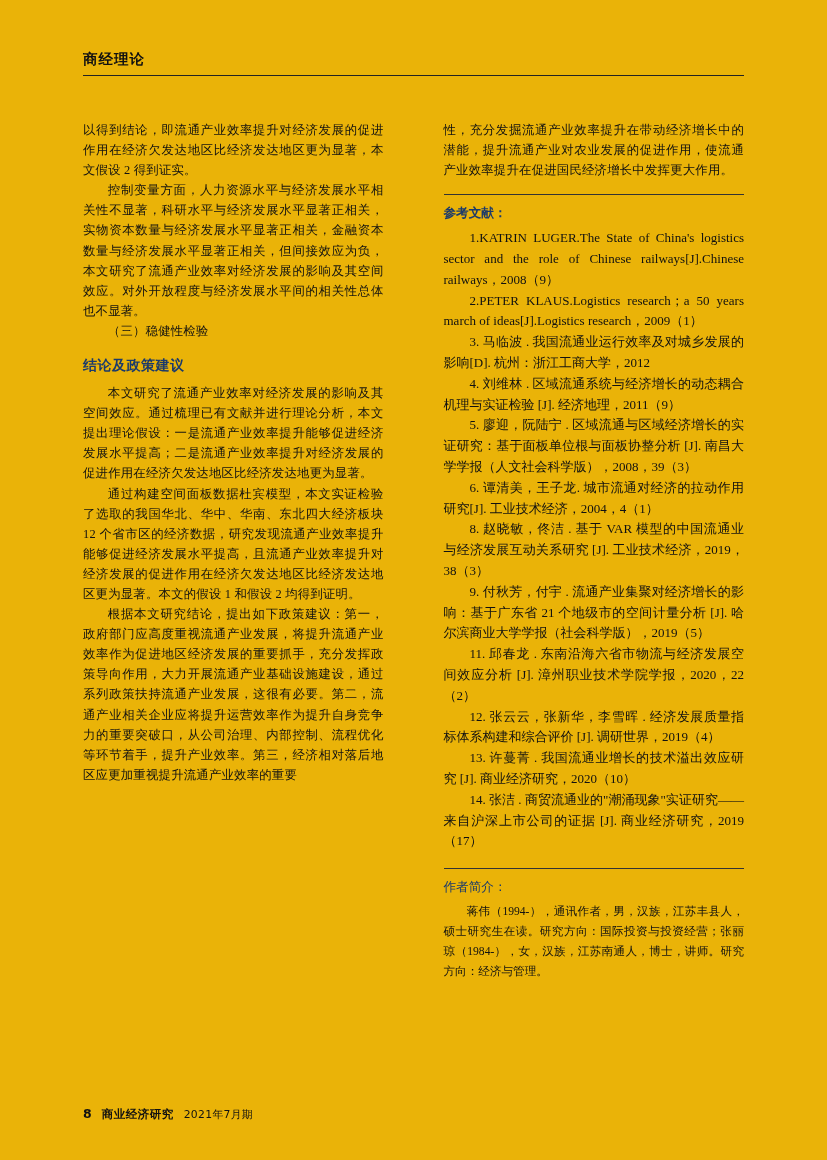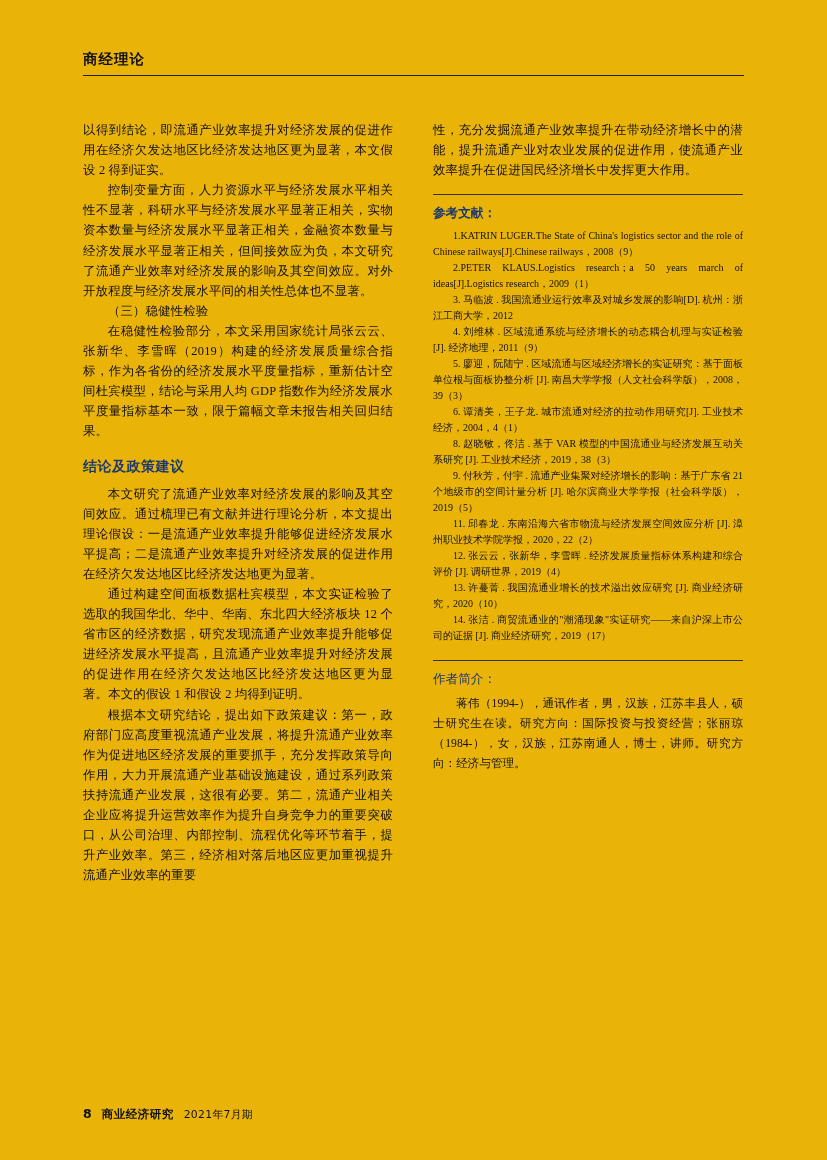--- a/index.html
+++ b/index.html
@@ -39,21 +39,21 @@
     width: 100%;
   }
 
   
   .columns {
     position: absolute;
     left: 83px;
     top: 120px;
     width: 661px;
     display: flex;
-    gap: 40px;
+    gap: 60px;
   }
   .col {
     width: 310px;
   }
 
   p.body {
     margin: 0 0 0 0;
     font-size: 12.4px;
     line-height: 1.62;
     text-align: justify;
@@ -82,21 +82,21 @@
     margin-bottom: 10px;
   }
   .ref-heading {
     font-family: "DejaVu Sans", sans-serif;
     font-weight: bold;
     font-size: 12.6px;
     color: #1b3a6b;
     margin-bottom: 6px;
   }
   .ref-item {
-    font-size: 10px;
+    font-size: 13px;
     line-height: 1.6;
     text-indent: 2em;
     text-align: justify;
     text-justify: inter-ideograph;
     margin: 0;
   }
 
   
   .bio-block {
     margin-top: 16px;
@@ -155,21 +155,20 @@
     <div class="header-title">商经理论</div>
     <div class="header-rule"></div>
   </div>
 
   <div class="columns">
 
     <div class="col">
       <p class="body">以得到结论，即流通产业效率提升对经济发展的促进作用在经济欠发达地区比经济发达地区更为显著，本文假设 2 得到证实。</p>
       <p class="body indent">控制变量方面，人力资源水平与经济发展水平相关性不显著，科研水平与经济发展水平显著正相关，实物资本数量与经济发展水平显著正相关，金融资本数量与经济发展水平显著正相关，但间接效应为负，本文研究了流通产业效率对经济发展的影响及其空间效应。对外开放程度与经济发展水平间的相关性总体也不显著。</p>
       <p class="body indent">（三）稳健性检验</p>
-      <p class="body indent">在稳健性检验部分，本文采用国家统计局张云云、张新华、李雪晖（2019）构建的经济发展质量综合指标，作为各省份的经济发展水平度量指标，重新估计空间杜宾模型，结论与采用人均 GDP 指数作为经济发展水平度量指标基本一致，限于篇幅文章未报告相关回归结果。</p>
 
       <div class="section-title">结论及政策建议</div>
 
       <p class="body indent">本文研究了流通产业效率对经济发展的影响及其空间效应。通过梳理已有文献并进行理论分析，本文提出理论假设：一是流通产业效率提升能够促进经济发展水平提高；二是流通产业效率提升对经济发展的促进作用在经济欠发达地区比经济发达地更为显著。</p>
       <p class="body indent">通过构建空间面板数据杜宾模型，本文实证检验了选取的我国华北、华中、华南、东北四大经济板块 12 个省市区的经济数据，研究发现流通产业效率提升能够促进经济发展水平提高，且流通产业效率提升对经济发展的促进作用在经济欠发达地区比经济发达地区更为显著。本文的假设 1 和假设 2 均得到证明。</p>
       <p class="body indent">根据本文研究结论，提出如下政策建议：第一，政府部门应高度重视流通产业发展，将提升流通产业效率作为促进地区经济发展的重要抓手，充分发挥政策导向作用，大力开展流通产业基础设施建设，通过系列政策扶持流通产业发展，这很有必要。第二，流通产业相关企业应将提升运营效率作为提升自身竞争力的重要突破口，从公司治理、内部控制、流程优化等环节着手，提升产业效率。第三，经济相对落后地区应更加重视提升流通产业效率的重要</p>
     </div>
 
     <div class="col">
       <p class="body">性，充分发掘流通产业效率提升在带动经济增长中的潜能，提升流通产业对农业发展的促进作用，使流通产业效率提升在促进国民经济增长中发挥更大作用。</p>

